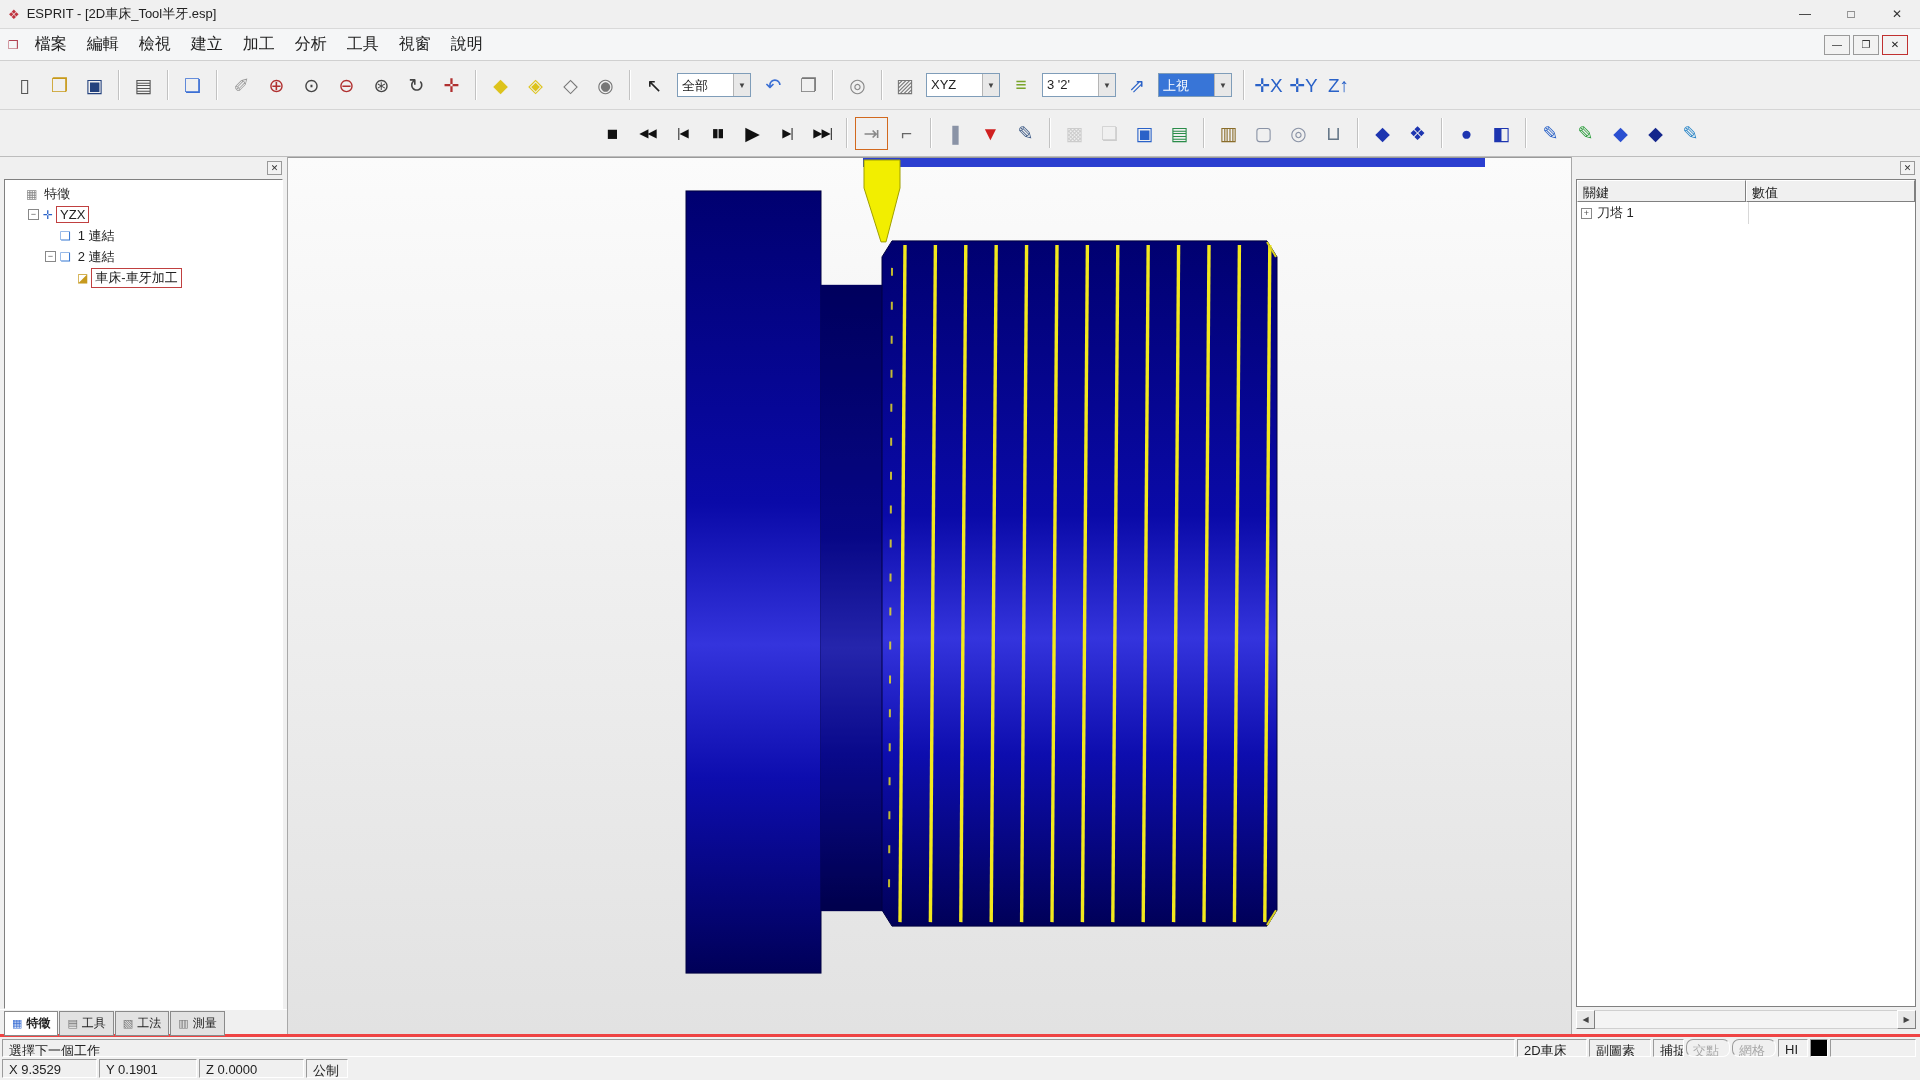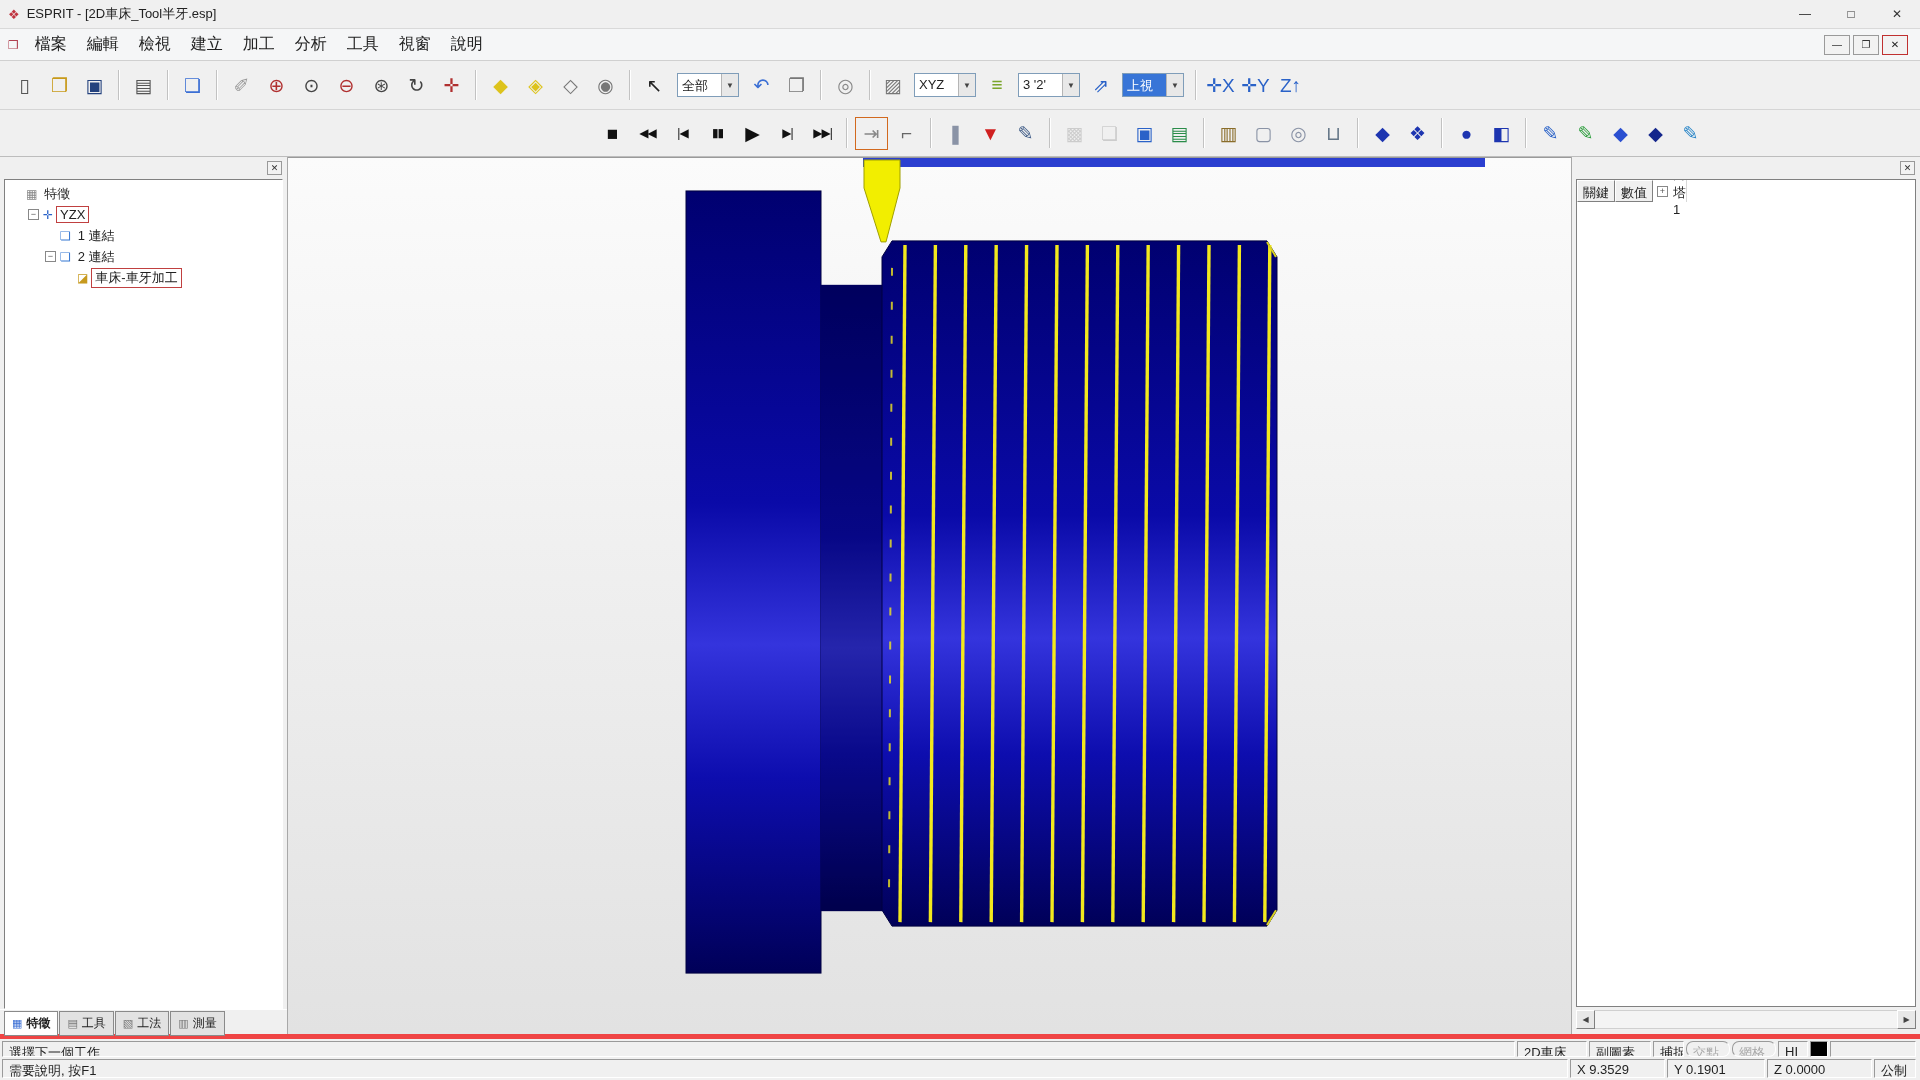--- a/index.html
+++ b/index.html
@@ -24,21 +24,21 @@
 
   
   .toolbar1 { height:49px; display:flex; align-items:center; background:#f0f0f0; border-bottom:1px solid #d5d5d5; padding:3px 8px; gap:2px; }
   .toolbar2 { height:47px; display:flex; align-items:center; background:#f0f0f0; border-bottom:1px solid #bdbdbd; padding:3px 8px 3px 596px; gap:2px; }
   .tb-btn { width:33px; height:33px; display:flex; align-items:center; justify-content:center; font-size:19px; border:1px solid transparent; cursor:default; line-height:1; }
   .tb-btn.sm { font-size:12px; letter-spacing:-1px; }
   .tb-btn.slant { transform:rotate(0deg); }
   .tb-btn.disabled { opacity:.4; filter:grayscale(1); }
   .tb-btn.orange-edge { border:1px solid #d2691e; }
   .tb-sep { width:2px; height:30px; border-left:1px solid #c2c2c2; border-right:1px solid #ffffff; margin:0 5px; }
-  .combo { height:24px; width:62px; display:flex; align-items:stretch; border:1px solid #7f9db9; background:#fff; margin:0 4px; }
+  .combo { height:24px; width:74px; display:flex; align-items:stretch; border:1px solid #7f9db9; background:#fff; margin:0 4px; }
   .combo-text { flex:1; font-size:13px; padding:3px 4px; white-space:nowrap; overflow:hidden; }
   .combo.selected .combo-text { background:#3875d7; color:#fff; }
   .combo-arrow { width:17px; display:flex; align-items:center; justify-content:center; font-size:8px; background:#e8e8e8; border-left:1px solid #b5b5b5; color:#444; }
   .inline-icon { width:30px; height:30px; display:flex; align-items:center; justify-content:center; font-size:19px; }
   .wp-icon { color:#777; } .ly-icon { color:#7aa52a; } .vd-icon { color:#2a62c8; }
 
   
   .main { height:877px; display:flex; }
 
   
@@ -56,33 +56,33 @@
   .tab { display:flex; align-items:center; gap:4px; font-size:12px; padding:3px 7px; border:1px solid #8a8a8a; background:#e2e2e2; margin-right:1px; }
   .tab.active { background:#fff; font-weight:bold; }
   .tab-icon { font-size:11px; }
 
   
   .viewport { flex:1; position:relative; background:#ececec; border-top:1px solid #9a9a9a; }
   .viewport svg { position:absolute; inset:0; width:100%; height:100%; }
 
   
   .right-panel { width:349px; background:#f0f0f0; border-left:1px solid #a8a8a8; display:flex; flex-direction:column; padding-bottom:5px; }
-  .prop-table { flex:1; margin:0 4px; border:1px solid #808080; background:#fff; display:flex; overflow:hidden; }
+  .prop-table { flex:1; margin:0 4px; border:1px solid #808080; background:#fff; display:flex; flex-direction:column; overflow:hidden; }
   .prop-header { display:flex; height:22px; }
   .prop-col { flex:1; background:#f0f0f0; border:1px solid; border-color:#fff #808080 #808080 #fff; font-size:13px; padding:3px 5px; }
   .prop-row { height:22px; display:flex; align-items:center; font-size:13px; }
   .prop-cell-key { flex:1; display:flex; align-items:center; gap:5px; padding-left:4px; height:100%; border-right:1px solid #d8d8d8; }
   .prop-cell-val { flex:1; height:100%; }
   .prop-empty { flex:1; }
   .hscroll { height:19px; margin:3px 4px 0; display:flex; }
   .scroll-btn { width:19px; background:#e8e8e8; border:1px solid; border-color:#fff #808080 #808080 #fff; font-size:8px; display:flex; align-items:center; justify-content:center; color:#444; }
   .scroll-track { flex:1; background:#f4f4f4; border-top:1px solid #d0d0d0; border-bottom:1px solid #d0d0d0; }
 
   
-  .status1 { height:24px; display:flex; align-items:stretch; background:#f0f0f0; border-top:5px solid #ef4444; padding:2px 2px 1px; font-size:13px; }
+  .status1 { height:24px; display:flex; align-items:stretch; background:#f0f0f0; border-top:3px solid #ef4444; padding:2px 2px 1px; font-size:13px; }
   .status2 { height:22px; display:flex; align-items:stretch; background:#f0f0f0; padding:1px 2px 2px; font-size:13px; }
   .scell { border:1px solid; border-color:#9a9a9a #fff #fff #9a9a9a; background:#f0f0f0; padding:2px 6px; margin-right:2px; white-space:nowrap; overflow:hidden; }
   .scell.grow { flex:1; }
   .scell.disabled { color:#a8a8a8;border-radius:7px; }
   .w70{width:70px;} .w62{width:62px;} .w48{width:31px;} .w44{width:44px;} .w30{width:30px;}
   .w95{width:95px;} .w98{width:98px;} .w105{width:105px;} .w42{width:42px;} .wfill{width:86px;}
   .swatch { width:18px; background:#000; border:1px solid; border-color:#9a9a9a #fff #fff #9a9a9a; margin-right:2px; }
 </style>
 </head>
 <body>
@@ -347,20 +347,19 @@
       <div class="scell w62">副圖素</div>
       <div class="scell w48">捕捉</div>
       <div class="scell w44 disabled">交點</div>
       <div class="scell w44 disabled">網格</div>
       <div class="scell w30">HI</div>
     </div>
   <div class="swatch"></div>
   <div class="scell wfill"></div>
 </div>
 <div class="status2">
-  <div class="scell grow">需要說明, 按F1</div>
   <div style="display:flex">
       <div class="scell w95">X 9.3529</div>
       <div class="scell w98">Y 0.1901</div>
       <div class="scell w105">Z 0.0000</div>
       <div class="scell w42">公制</div>
     </div>
 </div>
 
 </body></html>

